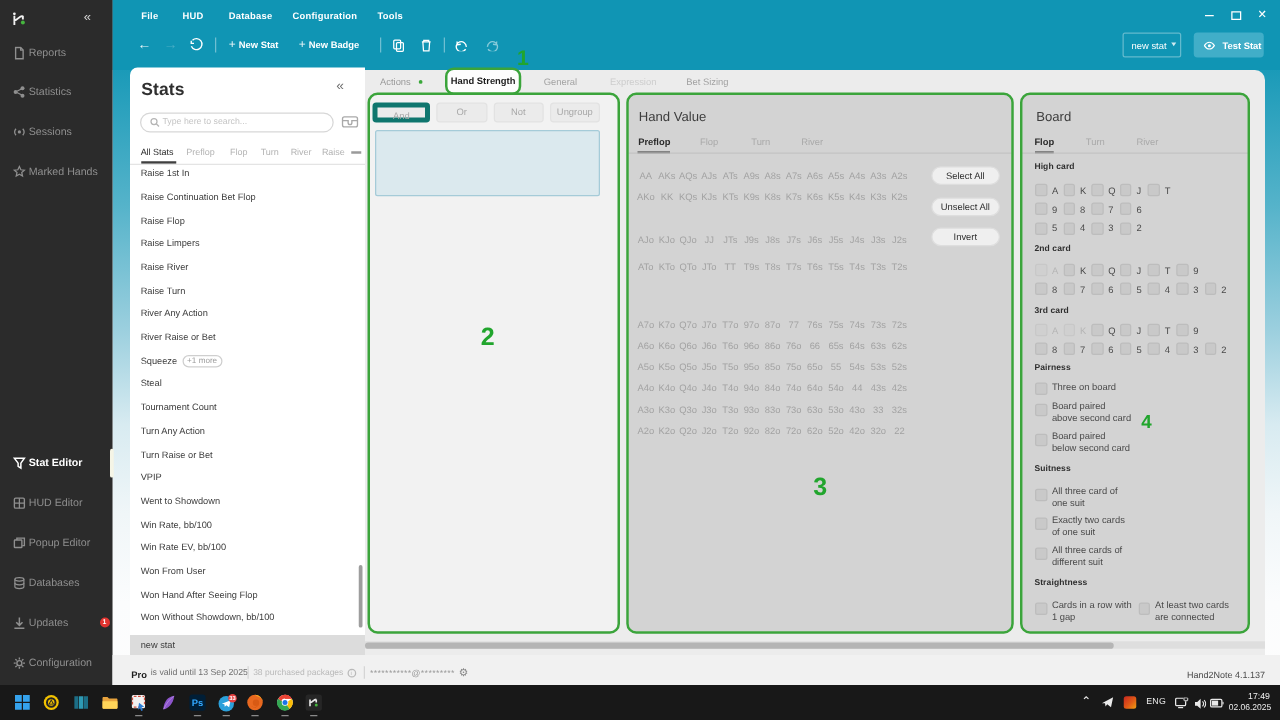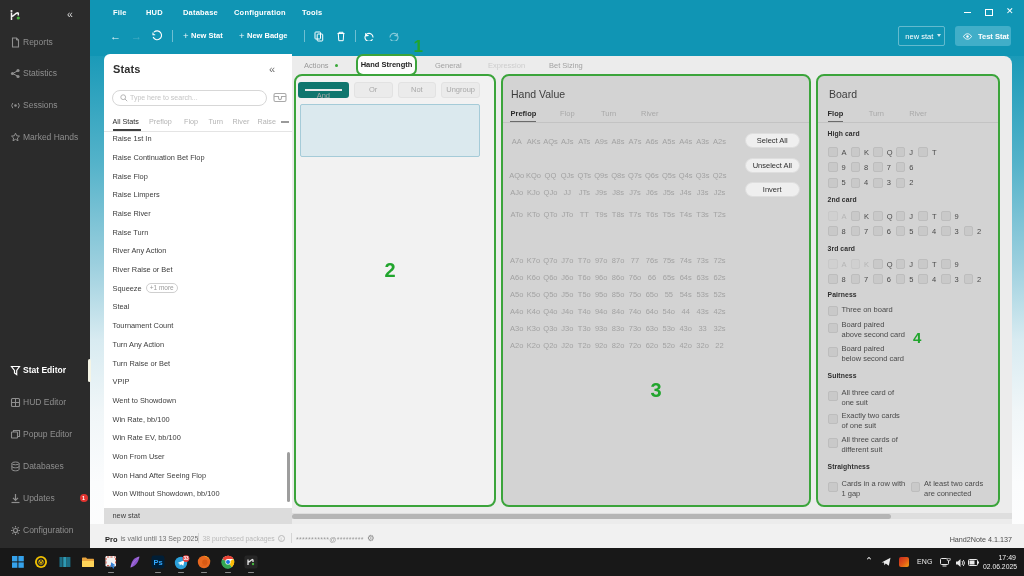--- a/index.html
+++ b/index.html
@@ -170,21 +170,21 @@
         <circle cx="5.5" cy="5.5" r="2" fill="none" stroke="#8f8f8f" stroke-width="1.1"></circle>
         <path d="M5.5 1v1.6M5.5 8.4V10M1 5.5h1.6M8.4 5.5H10M2.3 2.3l1.1 1.1M7.6 7.6l1.1 1.1M8.7 2.3L7.6 3.4M3.4 7.6L2.3 8.7" stroke="#8f8f8f" stroke-width="1.1"></path>
       </svg>
     </div>
     <div style="position:absolute;left:23px;top:524px;font-size:8.5px;line-height:12px;color:#8f8f8f;font-weight:normal">Configuration</div>
 <div style="position:absolute;left:79.5px;top:494px;width:8px;height:8px;background:#e23430;border-radius:50%;color:#fff;font-size:5.5px;text-align:center;line-height:8px;font-weight:bold">1</div>
 
 <div style="position:absolute;left:87.5px;top:359px;width:3px;height:23px;background:#f5f5e6;border-radius:1.5px"></div>
 
 <div style="position:absolute;left:104px;top:54px;width:188px;height:470.5px;background:#fff;border-radius:6px 0 0 0"></div>
-<div style="position:absolute;left:113px;top:63px;font-size:11px;font-weight:600;color:#2f2f2f;letter-spacing:.1px">Stats</div>
+<div style="position:absolute;left:113px;top:63px;font-size:14px;font-weight:600;color:#2f2f2f;letter-spacing:.1px">Stats</div>
 <div style="position:absolute;left:269px;top:62.5px;color:#6e6e6e;font-size:11px;letter-spacing:-1.5px">«</div>
 <div style="position:absolute;left:112px;top:89.5px;width:155px;height:16px;border:1px solid #d7d7d7;border-radius:8px;background:#fff"></div>
 <div style="position:absolute;left:119.5px;top:93.5px">
       <svg width="8" height="8" viewBox="0 0 8 8">
         <circle cx="3.2" cy="3.2" r="2.4" fill="none" stroke="#b5b5b5" stroke-width="1"></circle>
         <path d="M5 5l2.2 2.2" stroke="#b5b5b5" stroke-width="1"></path>
       </svg>
     </div>
 <div style="position:absolute;left:130px;top:93.5px;font-size:7px;color:#c4c4c4">Type here to search...</div>
 <div style="position:absolute;left:273px;top:92px">
@@ -233,36 +233,36 @@
 <div style="position:absolute;left:357px;top:60px;width:59px;height:12px;font-size:7.5px;font-weight:bold;color:#1d1d1d;text-align:center">Hand Strength</div>
 <div style="position:absolute;left:435px;top:60.5px;font-size:7.5px;color:#a2a2a2">General</div>
 <div style="position:absolute;left:488px;top:60.5px;font-size:7.5px;color:#cdcdcd">Expression</div>
 <div style="position:absolute;left:549px;top:60.5px;font-size:7.5px;color:#a2a2a2">Bet Sizing</div>
 
 <div style="position:absolute;left:296px;top:76px;width:198px;height:429px;background:#f2f2f2;border-radius:6px"></div>
 <div style="position:absolute;left:503px;top:76px;width:306px;height:429px;background:#d3d3d3;border-radius:6px"></div>
 <div style="position:absolute;left:818px;top:76px;width:180px;height:429px;background:#d3d3d3;border-radius:6px"></div>
 
 <div style="position:absolute;left:298px;top:82px;width:182px;height:16px;display:flex;gap:5px">
-<div style="flex:1;background:#ebebeb;border:7px solid #0f766e;border-radius:3px;font-size:7.5px;color:#a8a8a8;text-align:center;line-height:14.5px">And</div>
+<div style="flex:1;background:#ebebeb;border:4px solid #0f766e;border-radius:3px;font-size:7.5px;color:#a8a8a8;text-align:center;line-height:14.5px">And</div>
 <div style="flex:1;background:#ebebeb;border:1px solid #e2e2e2;border-radius:3px;font-size:7.5px;color:#a8a8a8;text-align:center;line-height:14.5px">Or</div>
 <div style="flex:1;background:#ebebeb;border:1px solid #e2e2e2;border-radius:3px;font-size:7.5px;color:#a8a8a8;text-align:center;line-height:14.5px">Not</div>
 <div style="flex:1;background:#ebebeb;border:1px solid #e2e2e2;border-radius:3px;font-size:7.5px;color:#a8a8a8;text-align:center;line-height:14.5px">Ungroup</div>
 </div>
 <div style="position:absolute;left:300px;top:104px;width:180px;height:53px;background:#dbe9ee;border:1px solid #a5cbd8;border-radius:2px"></div>
 
 <div style="position:absolute;left:511px;top:88px;font-size:10.5px;color:#3d3d3d">Hand Value</div>
 <div style="position:absolute;left:510.5px;top:108.5px;font-size:7.5px;font-weight:bold;color:#2b2b2b">Preflop</div>
 <div style="position:absolute;left:560px;top:108.5px;font-size:7.5px;color:#a9a9a9">Flop</div>
 <div style="position:absolute;left:601px;top:108.5px;font-size:7.5px;color:#a9a9a9">Turn</div>
 <div style="position:absolute;left:641px;top:108.5px;font-size:7.5px;color:#a9a9a9">River</div>
 <div style="position:absolute;left:510.3px;top:121px;width:25.5px;height:2px;background:#6a6a6a"></div>
 <div style="position:absolute;left:503px;top:122.3px;width:306px;height:1px;background:#c3c3c3"></div>
 <div class="mrow" style="top:129.5px"><i>AA</i><i>AKs</i><i>AQs</i><i>AJs</i><i>ATs</i><i>A9s</i><i>A8s</i><i>A7s</i><i>A6s</i><i>A5s</i><i>A4s</i><i>A3s</i><i>A2s</i></div>
-<div class="mrow" style="top:163.5px"><i>AQo</i><i>KQo</i><i>QQ</i><i>QJs</i><i>QTs</i><i>Q9s</i><i>Q8s</i><i>Q7s</i><i>Q6s</i><i>Q5s</i><i>Q4s</i><i>Q3s</i><i>Q2s</i></div>
+<div class="mrow" style="top:146.5px"><i>AKo</i><i>KK</i><i>KQs</i><i>KJs</i><i>KTs</i><i>K9s</i><i>K8s</i><i>K7s</i><i>K6s</i><i>K5s</i><i>K4s</i><i>K3s</i><i>K2s</i></div>
 <div class="mrow" style="top:180.5px"><i>AJo</i><i>KJo</i><i>QJo</i><i>JJ</i><i>JTs</i><i>J9s</i><i>J8s</i><i>J7s</i><i>J6s</i><i>J5s</i><i>J4s</i><i>J3s</i><i>J2s</i></div>
 <div class="mrow" style="top:203px"><i>ATo</i><i>KTo</i><i>QTo</i><i>JTo</i><i>TT</i><i>T9s</i><i>T8s</i><i>T7s</i><i>T6s</i><i>T5s</i><i>T4s</i><i>T3s</i><i>T2s</i></div>
 <div class="mrow" style="top:248.5px"><i>A7o</i><i>K7o</i><i>Q7o</i><i>J7o</i><i>T7o</i><i>97o</i><i>87o</i><i>77</i><i>76s</i><i>75s</i><i>74s</i><i>73s</i><i>72s</i></div>
 <div class="mrow" style="top:265.5px"><i>A6o</i><i>K6o</i><i>Q6o</i><i>J6o</i><i>T6o</i><i>96o</i><i>86o</i><i>76o</i><i>66</i><i>65s</i><i>64s</i><i>63s</i><i>62s</i></div>
 <div class="mrow" style="top:282.5px"><i>A5o</i><i>K5o</i><i>Q5o</i><i>J5o</i><i>T5o</i><i>95o</i><i>85o</i><i>75o</i><i>65o</i><i>55</i><i>54s</i><i>53s</i><i>52s</i></div>
 <div class="mrow" style="top:299.5px"><i>A4o</i><i>K4o</i><i>Q4o</i><i>J4o</i><i>T4o</i><i>94o</i><i>84o</i><i>74o</i><i>64o</i><i>54o</i><i>44</i><i>43s</i><i>42s</i></div>
 <div class="mrow" style="top:316.5px"><i>A3o</i><i>K3o</i><i>Q3o</i><i>J3o</i><i>T3o</i><i>93o</i><i>83o</i><i>73o</i><i>63o</i><i>53o</i><i>43o</i><i>33</i><i>32s</i></div>
 <div class="mrow" style="top:333.5px"><i>A2o</i><i>K2o</i><i>Q2o</i><i>J2o</i><i>T2o</i><i>92o</i><i>82o</i><i>72o</i><i>62o</i><i>52o</i><i>42o</i><i>32o</i><i>22</i></div>
 <div class="pill" style="left:744.5px;top:133px;width:55.5px">Select All</div>
 <div class="pill" style="left:744.5px;top:158.3px;width:55.5px">Unselect All</div>

